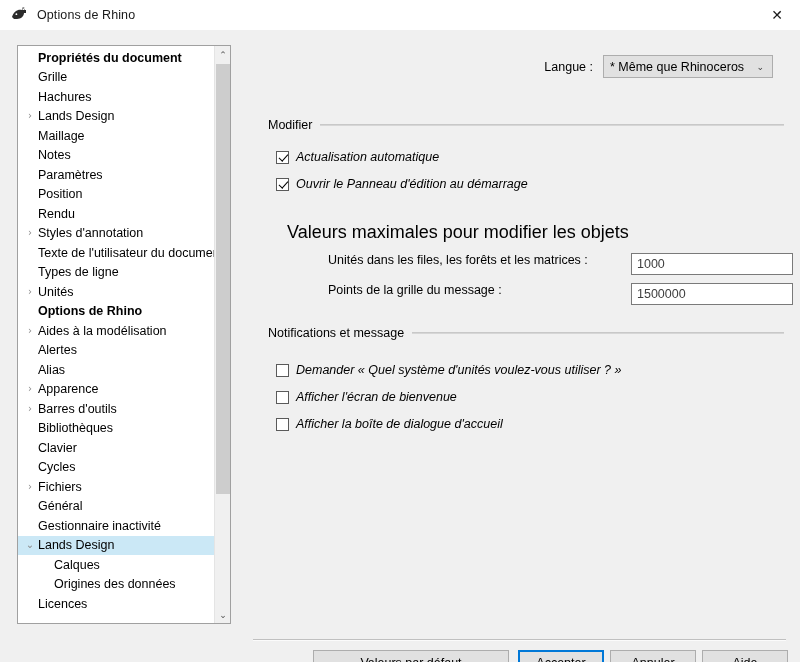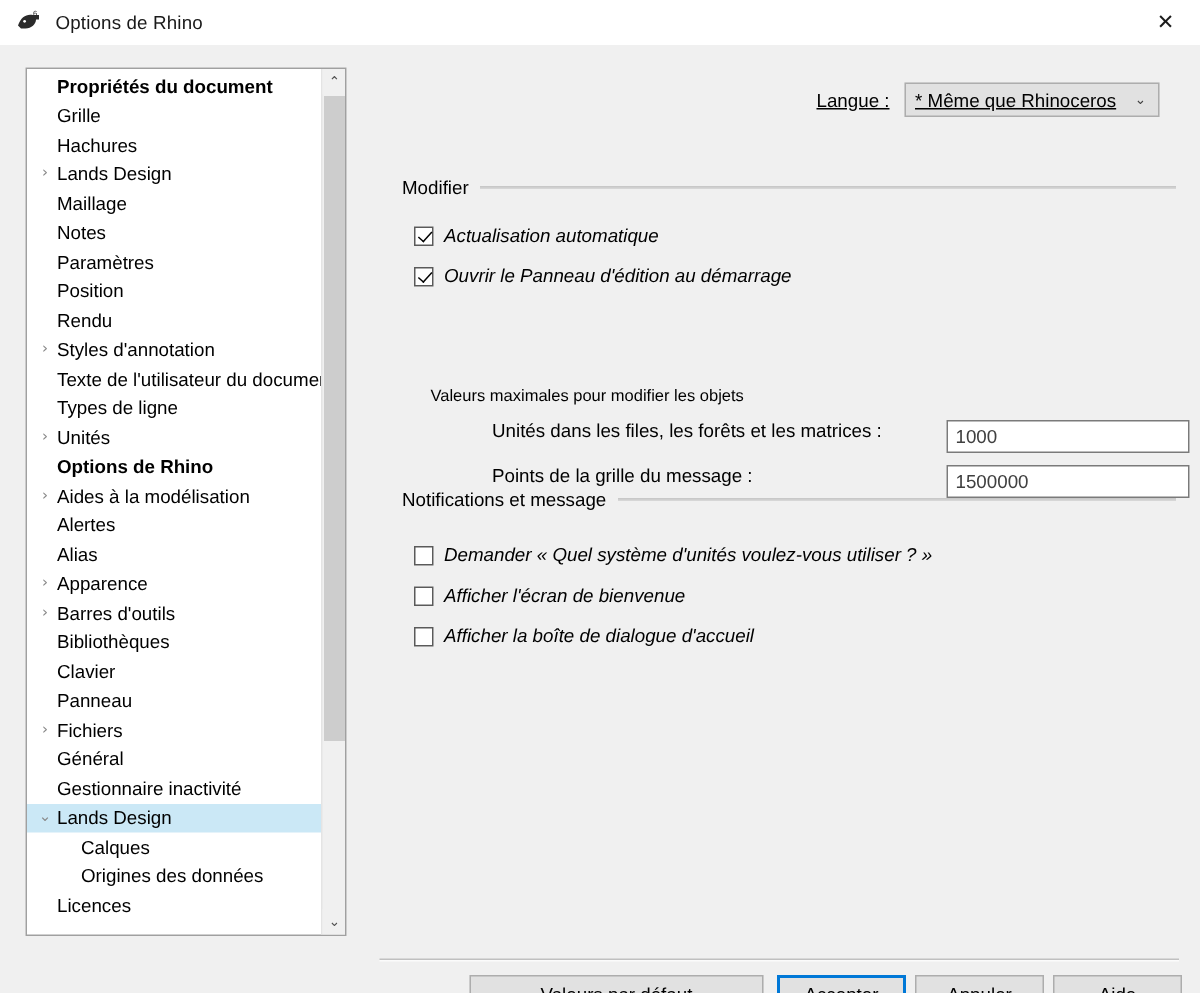--- a/index.html
+++ b/index.html
@@ -143,21 +143,20 @@
     position: absolute;
     left: 243px; top: 0px;
     width: 557px; height: 580px;
   }
 
   .lang-row {
     position: absolute;
     right: 27px; top: 25px;
     display: flex;
     align-items: center;
-    text-decoration: underline;
   }
   .lang-label {
     font-size: 12.5px;
     margin-right: 10px;
   }
   .combo {
     width: 170px;
     height: 23px;
     background: #e1e1e1;
     border: 1px solid #adadad;
@@ -221,23 +220,22 @@
     position: absolute;
     left: 4px; top: 0px;
     width: 3.5px; height: 8px;
     border: solid #000;
     border-width: 0 1.6px 1.6px 0;
     transform: rotate(42deg);
   }
   .check-label { font-size: 12.5px; }
 
   .sub-title {
-    font-size: 11px;
+    font-size: 18px;
     margin-left: 19px;
-    margin-top: 36px;
   }
   .field-row {
     display: flex;
     align-items: flex-start;
     height: 22px;
     margin-left: 60px;
     position: relative;
   }
   .field-label { font-size: 12.5px; }
   .field-input {
@@ -402,21 +400,21 @@
         <div class="tree-row indent-1">
           <span class="chev empty"></span>
           <span class="lbl">Bibliothèques</span>
         </div>
         <div class="tree-row indent-1">
           <span class="chev empty"></span>
           <span class="lbl">Clavier</span>
         </div>
         <div class="tree-row indent-1">
           <span class="chev empty"></span>
-          <span class="lbl">Panneau</span>
+          <span class="lbl">Cycles</span>
         </div>
         <div class="tree-row indent-1">
           <span class="chev">›</span>
           <span class="lbl">Fichiers</span>
         </div>
         <div class="tree-row indent-1">
           <span class="chev empty"></span>
           <span class="lbl">Général</span>
         </div>
         <div class="tree-row indent-1">

